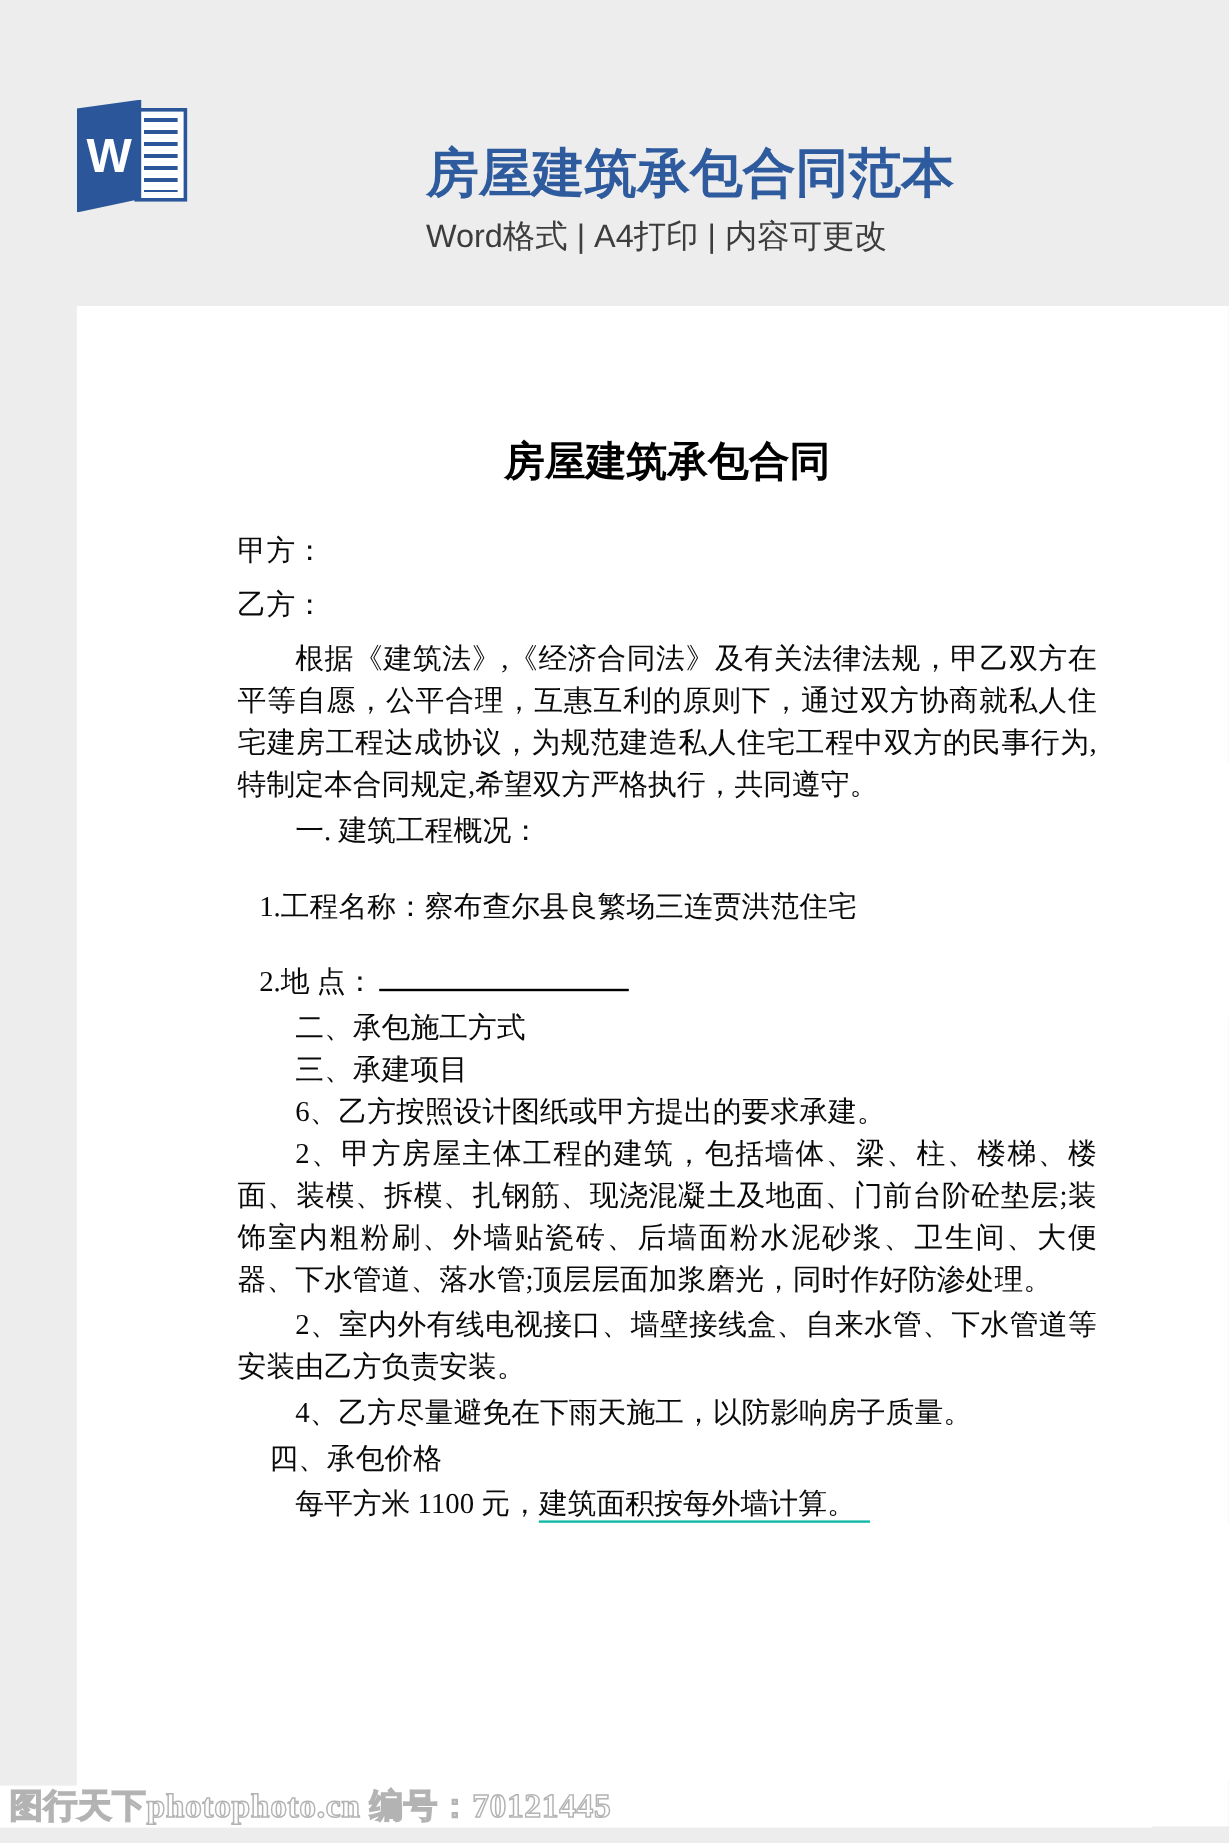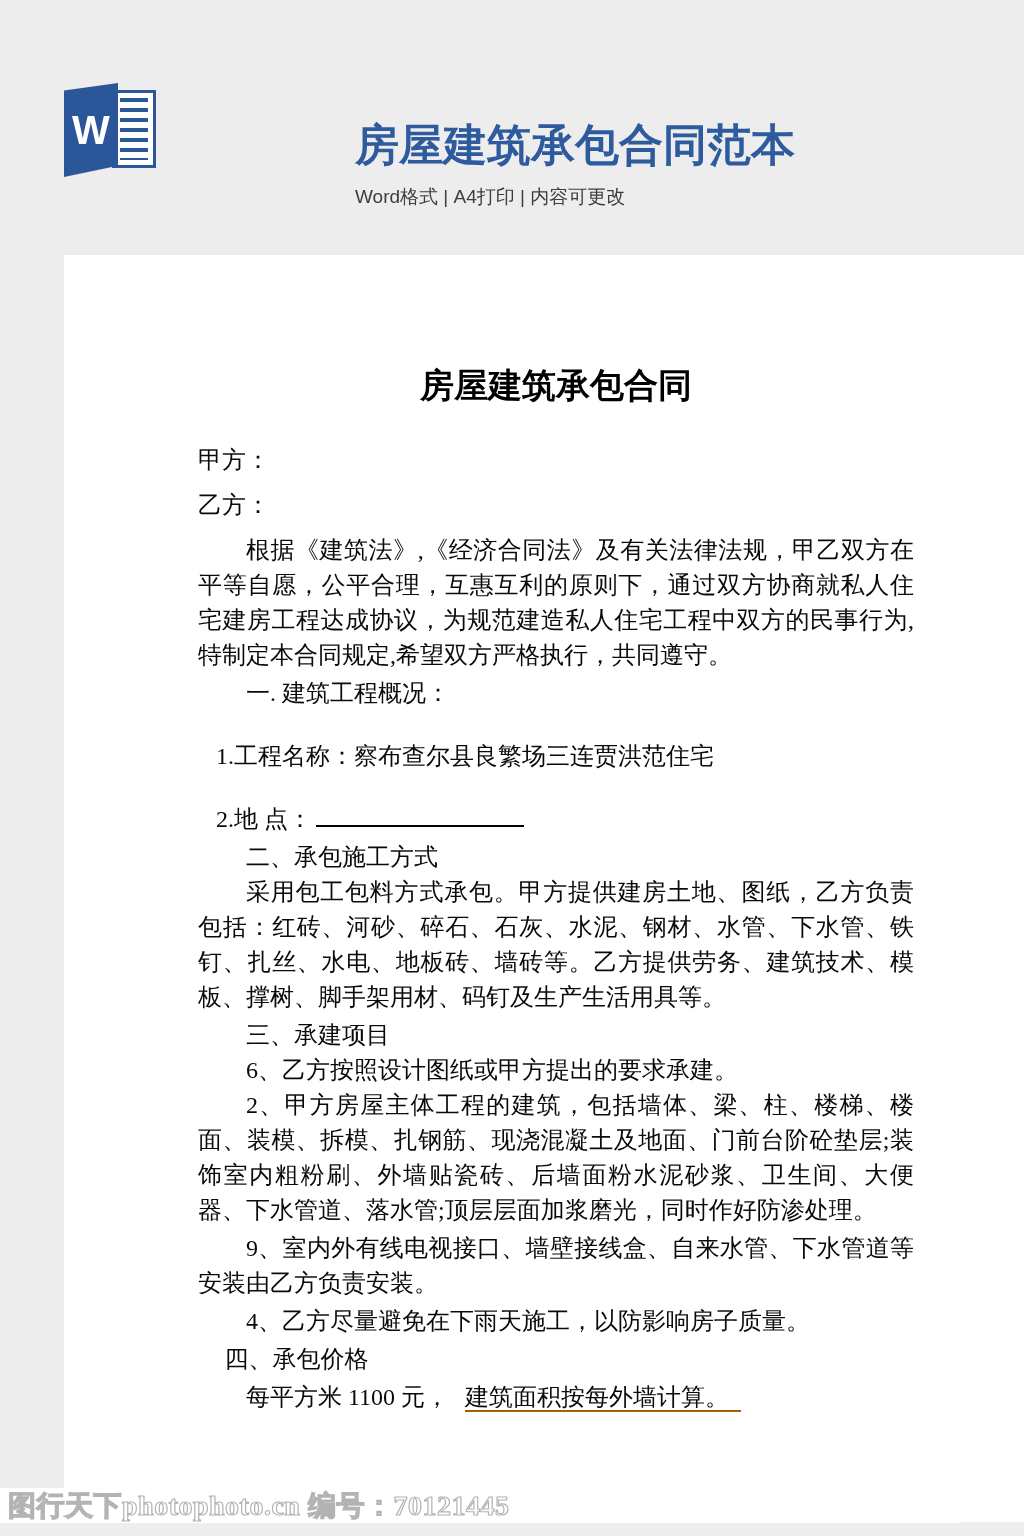--- a/index.html
+++ b/index.html
@@ -35,21 +35,21 @@
     font-weight: bold; font-size: 40px; line-height: 1;
   }
   .header-text { position: absolute; left: 575px; top: 92px; transform: translateX(-50%); text-align: left; white-space: nowrap; margin-top: 28px; }
   .header-title {
     font-family: "Liberation Sans", "DejaVu Sans", sans-serif;
     font-weight: bold; font-size: 44px; line-height: 50px; color: #2e5a9e;
   }
   .header-subtitle {
     margin-top: 12px;
     font-family: "Liberation Sans", "DejaVu Sans", sans-serif;
-    font-size: 19px; line-height: 30px; color: #3d3d3d;
+    font-size: 27px; line-height: 30px; color: #3d3d3d;
   }
 
   
   .doc-page {
     position: absolute; left: 64px; top: 255px; width: 984px; height: 1267px;
     background: #ffffff; padding: 110px 134px 0 134px;
   }
   .doc-title {
     text-align: center; font-weight: bold; font-size: 34px; line-height: 42px;
     color: #000000; margin-bottom: 36px;
@@ -61,21 +61,21 @@
   p.party { margin-bottom: 10px; }
   p.indent-2 { text-indent: 2em; }
   p.indent-1 { text-indent: 0.75em; margin-top: 28px; }
   p.indent-15 { text-indent: 1.1em; }
   p.gap-after { margin-bottom: 3px; }
   p.gap-before { margin-top: 3px; }
   .underline-blank {
     display: inline-block; width: 208px; height: 22px; margin-left: 4px;
     border-bottom: 2px solid #000000; vertical-align: baseline;
   }
-  .underlined { border-bottom: 2px solid #a16207; padding-right: 12px; margin-left: 16px; }
+  .underlined { border-bottom: 2px solid #14b8a6; padding-right: 12px; }
 
   
   .wm-band { position: absolute; left: 0; top: 1488px; width: 960px; height: 35px; background: #ffffff; }
   .watermark {
     position: absolute; left: 8px; top: 1490px; white-space: nowrap;
     font-family: Liberation Serif, serif;
     font-size: 28px; line-height: 32px; font-weight: bold;
     color: #ffffff;
     -webkit-text-stroke: 1.2px #b3b3b3;
     letter-spacing: 0.5px;
@@ -107,26 +107,25 @@
     <p class="party">甲方：</p>
     <p class="party">乙方：</p>
 
     <p class="indent-2 gap-after">根据《建筑法》,《经济合同法》及有关法律法规，甲乙双方在平等自愿，公平合理，互惠互利的原则下，通过双方协商就私人住宅建房工程达成协议，为规范建造私人住宅工程中双方的民事行为,特制定本合同规定,希望双方严格执行，共同遵守。</p>
 
     <p class="indent-2">一. 建筑工程概况：</p>
     <p class="indent-1">1.工程名称：察布查尔县良繁场三连贾洪范住宅</p>
     <p class="indent-1 gap-after"><span>2.地  点：</span><span class="underline-blank"></span></p>
 
     <p class="indent-2">二、承包施工方式</p>
-    <p class="indent-2 gap-after">采用包工包料方式承包。甲方提供建房土地、图纸，乙方负责包括：红砖、河砂、碎石、石灰、水泥、钢材、水管、下水管、铁钉、扎丝、水电、地板砖、墙砖等。乙方提供劳务、建筑技术、模板、撑树、脚手架用材、码钉及生产生活用具等。</p>
 
     <p class="indent-2">三、承建项目</p>
     <p class="indent-2">6、乙方按照设计图纸或甲方提出的要求承建。</p>
     <p class="indent-2 gap-after">2、甲方房屋主体工程的建筑，包括墙体、梁、柱、楼梯、楼面、装模、拆模、扎钢筋、现浇混凝土及地面、门前台阶砼垫层;装饰室内粗粉刷、外墙贴瓷砖、后墙面粉水泥砂浆、卫生间、大便器、下水管道、落水管;顶层层面加浆磨光，同时作好防渗处理。</p>
-    <p class="indent-2 gap-before">9、室内外有线电视接口、墙壁接线盒、自来水管、下水管道等安装由乙方负责安装。</p>
+    <p class="indent-2 gap-before">2、室内外有线电视接口、墙壁接线盒、自来水管、下水管道等安装由乙方负责安装。</p>
     <p class="indent-2 gap-before gap-after">4、乙方尽量避免在下雨天施工，以防影响房子质量。</p>
 
     <p class="indent-15 gap-before">四、承包价格</p>
     <p class="indent-2 gap-before"><span>每平方米 1100 元，</span><span class="underlined">建筑面积按每外墙计算。</span></p>
   </div>
 
   <div class="wm-band"></div>
   <div class="watermark">图行天下photophoto.cn 编号：70121445</div>
 
 </div>

